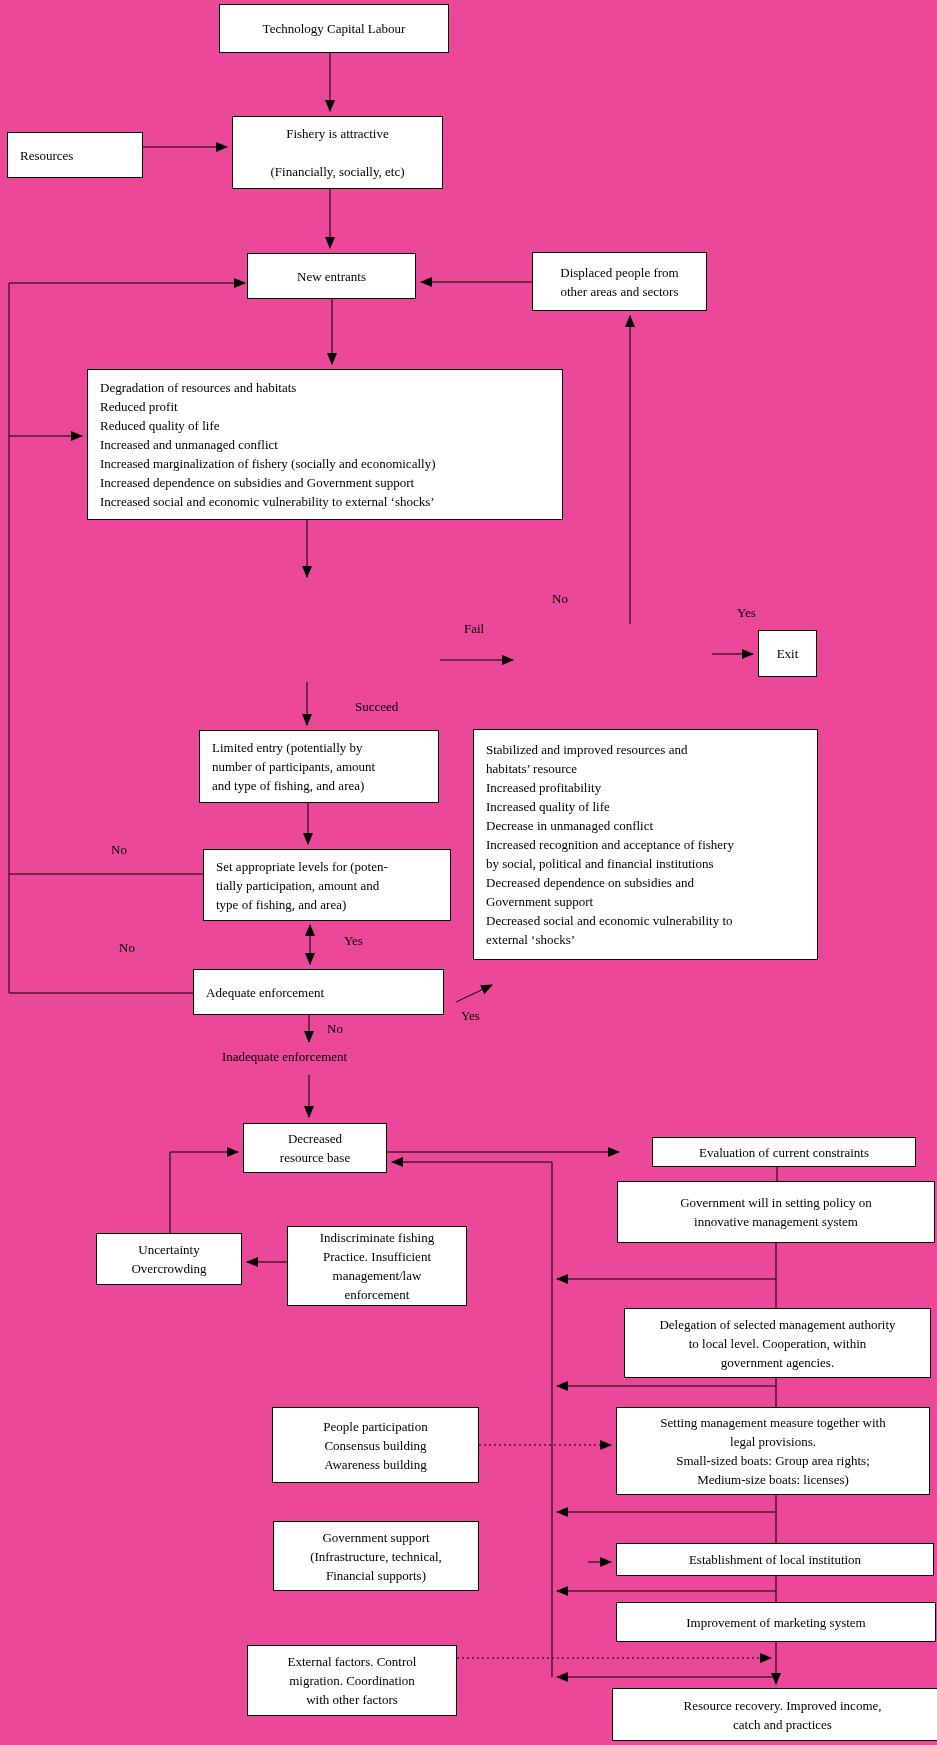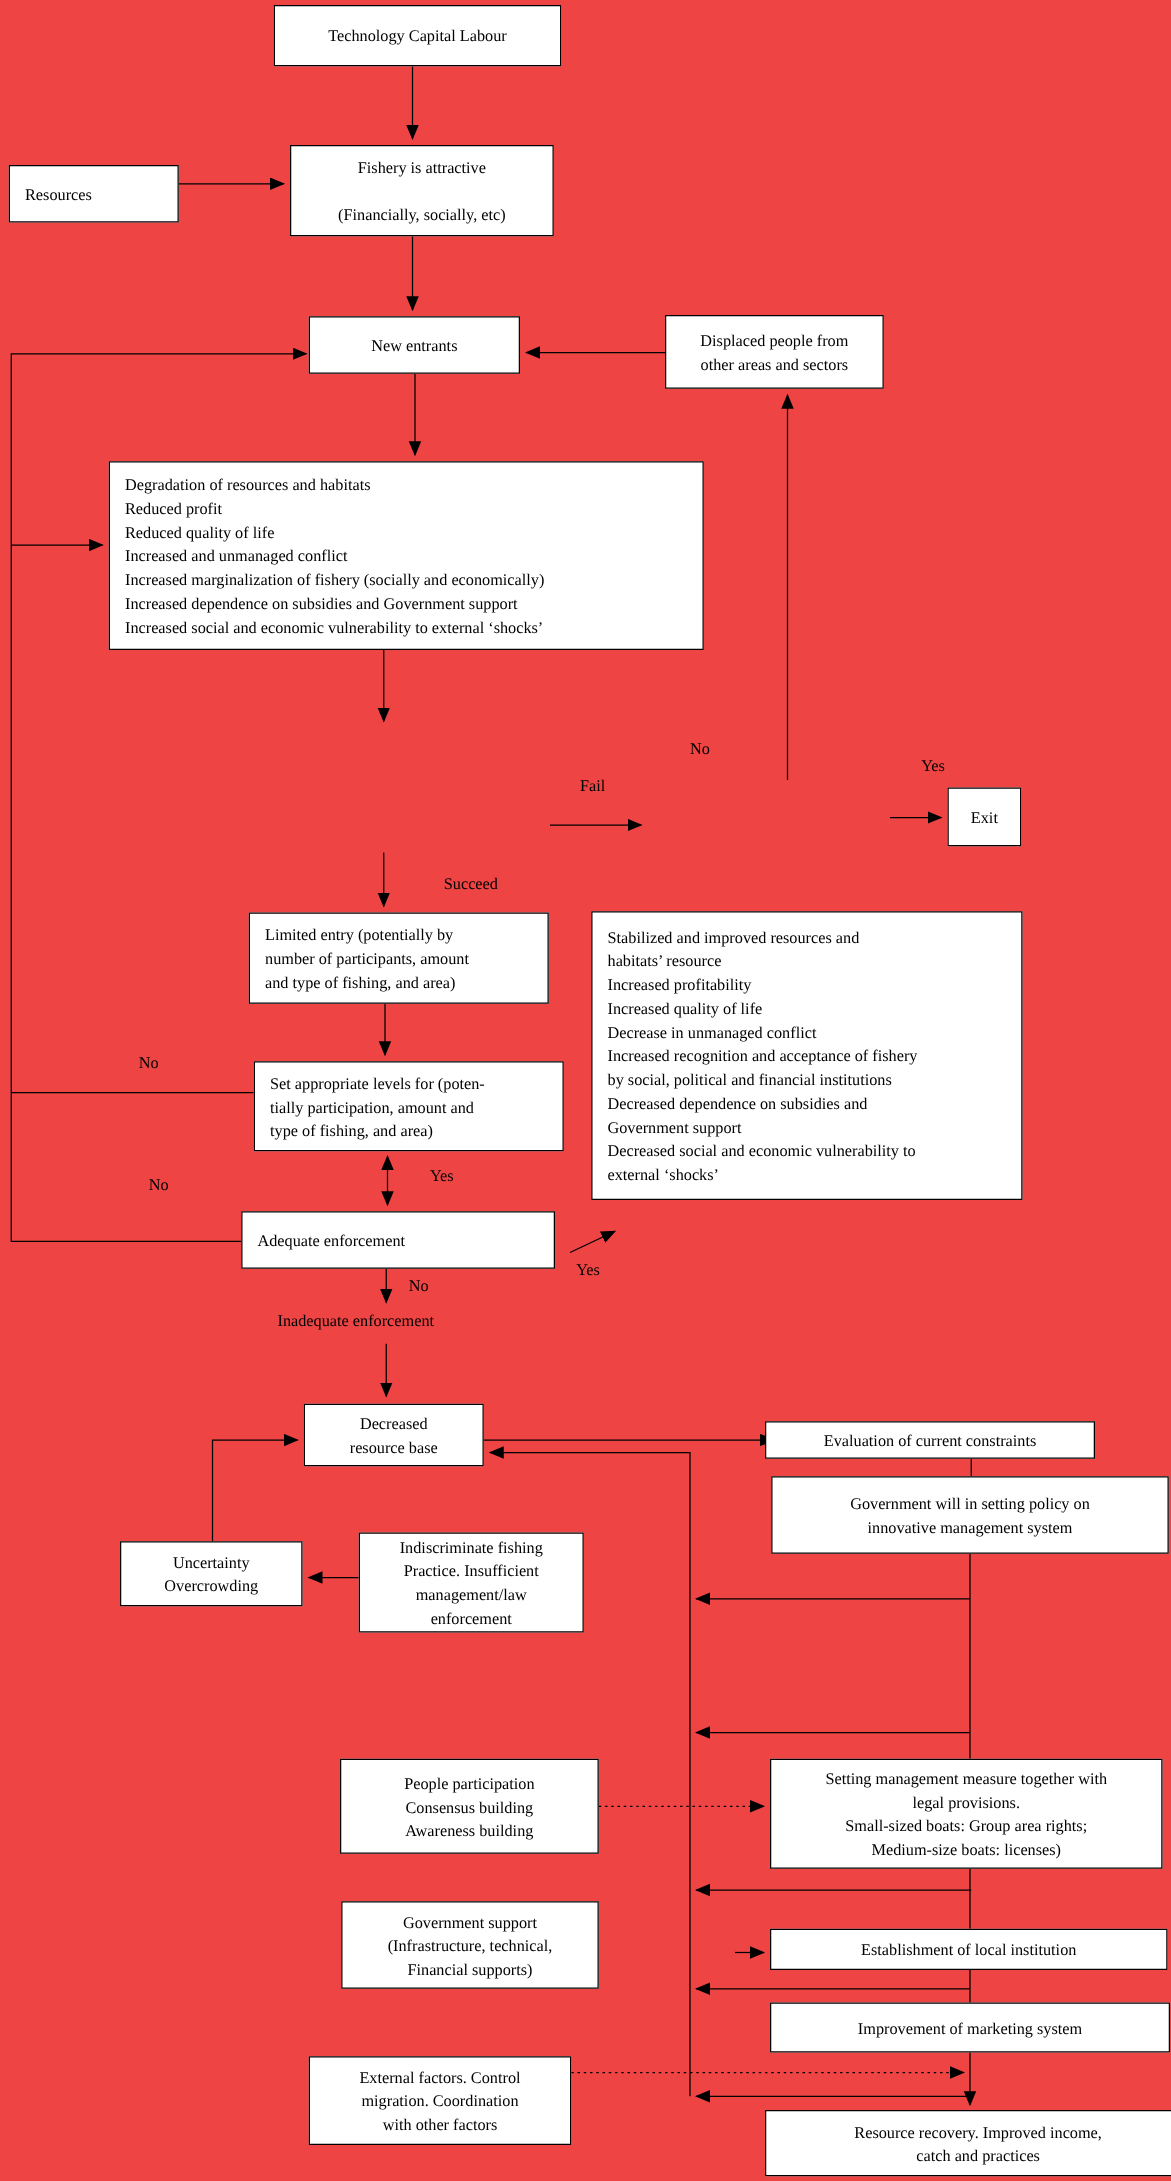--- a/index.html
+++ b/index.html
@@ -1,17 +1,17 @@
 <!DOCTYPE html>
 <html><head>
 <meta charset="utf-8">
 <title>Diagram</title>
 <style>
   html,body{margin:0;padding:0;background:#ffffff;}
-  .stage{position:relative;width:937px;height:1745px;background:#ef4444;overflow:hidden;
+  .stage{position:relative;width:937px;height:1745px;background:#ec4899;overflow:hidden;
          font-family:"Liberation Serif", serif;color:#000;}
   .wires{position:absolute;left:0;top:0;z-index:0;}
   .box{position:absolute;z-index:1;background:#ffffff;border:1px solid #000;box-sizing:border-box;
        display:flex;flex-direction:column;justify-content:center;
        font:13px/19px "Liberation Serif", serif;white-space:pre-line;}
   .box.center{align-items:center;text-align:center;padding:0 4px;}
   .box.left{align-items:flex-start;text-align:left;padding:2px 4px 2px 12px;}
   .lbl{position:absolute;z-index:2;font:13px/16px "Liberation Serif", serif;white-space:nowrap;}
 </style>
 </head>
@@ -99,23 +99,26 @@
 type of fishing, and area)</div>
   <div class="box left" style="left:193px;top:969px;width:251px;height:46px">Adequate enforcement</div>
   <div class="box center" style="left:96px;top:1233px;width:146px;height:52px">Uncertainty
 Overcrowding</div>
   <div class="box center" style="left:243px;top:1123px;width:144px;height:50px">Decreased
 resource base</div>
   <div class="box center" style="left:287px;top:1226px;width:180px;height:80px">Indiscriminate fishing
 Practice. Insufficient
 management/law
 enforcement</div>
-  <div class="box center" style="left:612px;top:1137px;width:264px;height:30px">Evaluation of current constraints</div>
+  <div class="box center" style="left:652px;top:1137px;width:264px;height:30px">Evaluation of current constraints</div>
   <div class="box center" style="left:617px;top:1181px;width:318px;height:62px">Government will in setting policy on
 innovative management system</div>
+  <div class="box center" style="left:624px;top:1308px;width:307px;height:70px">Delegation of selected management authority
+to local level.  Cooperation, within
+government agencies.</div>
   <div class="box center" style="left:272px;top:1407px;width:207px;height:76px">People participation
 Consensus building
 Awareness building</div>
   <div class="box center" style="left:616px;top:1407px;width:314px;height:88px">Setting management measure together with
 legal provisions.
 Small-sized boats: Group area  rights;
 Medium-size boats:  licenses)</div>
   <div class="box center" style="left:273px;top:1521px;width:206px;height:70px">Government  support
 (Infrastructure, technical,
 Financial supports)</div>

